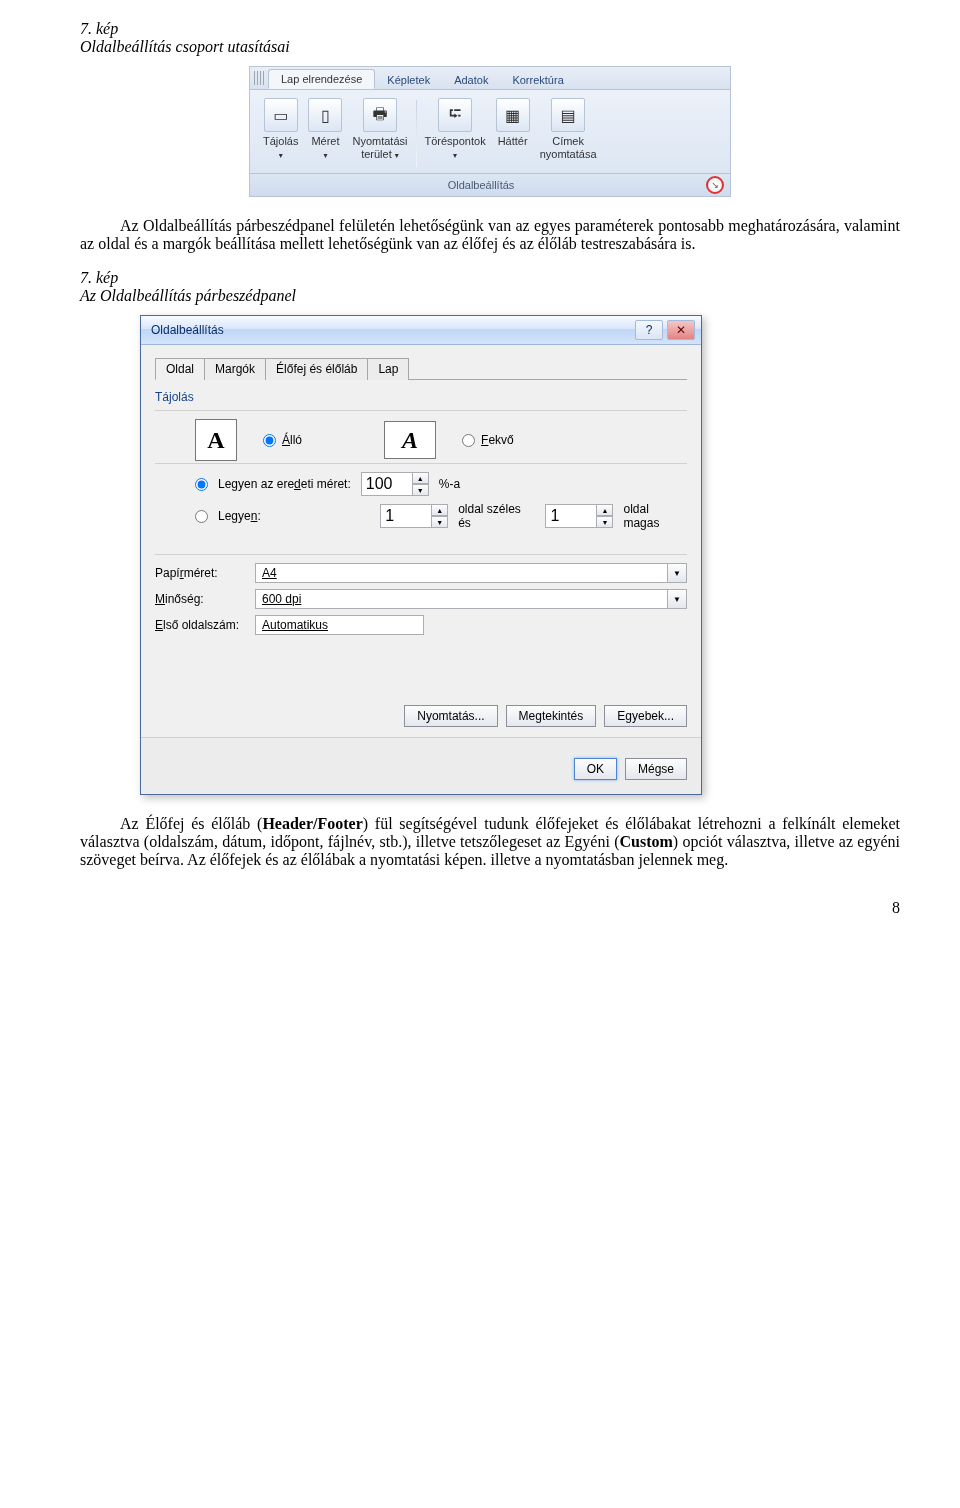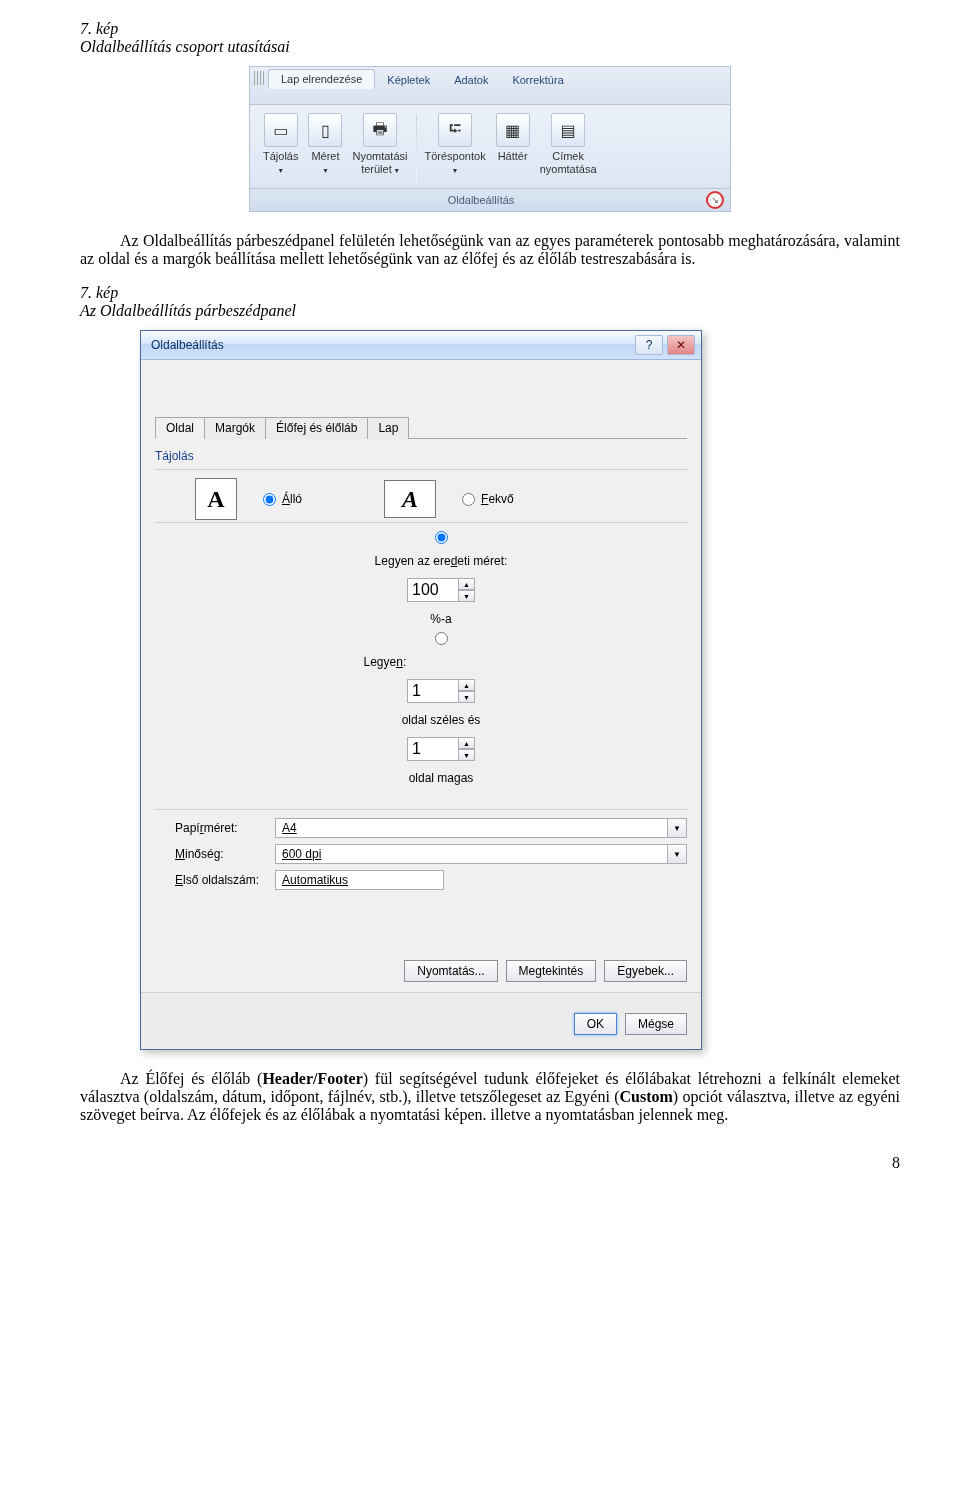--- a/index.html
+++ b/index.html
@@ -24,21 +24,21 @@
     background: #e6ecf4;
     border: 1px solid #b6c4d6;
     font-family: "Segoe UI", Tahoma, sans-serif;
     font-size: 11px;
     color: #333;
   }
   .ribbon-tabs {
     display: flex;
     background: linear-gradient(#e9eef7,#d8e2f0);
     border-bottom: 1px solid #b6c4d6;
-    padding: 0 0 15px 4px;
+    padding: 0 0 0 4px;
     align-items: flex-end;
     height: 22px;
   }
   .rib-handle { width:10px; height:14px; margin-right:4px;
     background: repeating-linear-gradient(90deg,#9aa 0 1px,transparent 1px 3px);
     align-self:center; }
   .ribbon-tab {
     padding: 3px 12px;
     color: #2b4a7b;
   }
@@ -107,61 +107,61 @@
     color:#0a2f66;
   }
   .dlg-ctrl { display:flex; gap:4px; }
   .dc-btn {
     width:26px;height:18px;border:1px solid #a6b9d8;border-radius:2px;
     background:linear-gradient(#f3f7fd,#dbe6f4);
     display:flex;align-items:center;justify-content:center;font-size:12px;
   }
   .dc-btn.close{background:linear-gradient(#f3c7c7,#e38484);color:#600;}
   .dlg-body { padding: 12px 14px 10px; background:#f0f0f0; }
-  .dlg-tabs { display:flex; gap:0; border-bottom:1px solid #a6a6a6; margin-bottom:10px;margin-top:44px; }
+  .dlg-tabs { display:flex; gap:0; border-bottom:1px solid #a6a6a6; margin-bottom:10px; }
   .dlg-tab {
     padding:3px 10px;
     border:1px solid #a6a6a6;
     border-bottom:none;
     background:#ececec;
     margin-right:-1px;
     position:relative; top:1px;
   }
   .dlg-tab.active { background:#f0f0f0; border-bottom:1px solid #f0f0f0; }
   .section-lbl { margin:8px 0 6px; color:#15428b; }
   .section-hr { border:none; border-top:1px solid #d0d0d0; margin:2px 0 8px; }
   .orient-row { display:flex; align-items:center; padding-left:40px; gap:26px; }
   .A-ico {
     width:40px;height:40px; border:1px solid #777;background:#fff;
     display:flex;align-items:center;justify-content:center;
     font-family:"Times New Roman",serif; font-size:24px; font-weight:bold;
   }
   .A-ico.land { width:50px;height:36px;font-style:italic; }
   .radio-wrap { display:flex; align-items:center; gap:6px; }
   input[type=radio]{margin:0;}
-  .zoom-row { display:flex; align-items:center; gap:10px; padding-left:40px; margin:6px 0;flex-direction:column;}
+  .zoom-row { display:flex; align-items:center; gap:10px; padding-left:40px; margin:6px 0;}
   .spin {
     display:inline-flex; align-items:stretch;
   }
   .spin input {
     width:42px; padding:2px 4px; border:1px solid #abadb3; font-size:16px;
   }
   .spin .ar { width:16px; display:flex;flex-direction:column;}
   .spin .ar span{
     flex:1; border:1px solid #abadb3; border-left:none; background:linear-gradient(#fdfdfd,#e4e7ee);
     display:flex;align-items:center;justify-content:center;font-size:7px; cursor:pointer;
   }
   .combo {
     display:flex; align-items:stretch;
   }
   .combo input { flex:1; border:1px solid #abadb3; padding:2px 6px; font-size:12px;text-decoration:underline; }
   .combo .cb-ar { width:18px;border:1px solid #abadb3;border-left:none;
     background:linear-gradient(#fdfdfd,#e4e7ee);display:flex;align-items:center;justify-content:center;font-size:8px;}
   .form-row { display:flex; align-items:center; gap:10px; margin:6px 0; }
-  .form-row label { width:90px;margin-left:20px; }
+  .form-row label { width:90px; }
   .dlg-btn {
     padding:3px 12px;
     background:linear-gradient(#fdfdfd,#e4e7ee);
     border:1px solid #8a8f99;
     border-radius:0;
     font-size:12px;
   }
   .dlg-btn.primary { border:1px solid #4f84d0; box-shadow:0 0 3px #7cb2ff; }
   .btn-row { display:flex; justify-content:flex-end; gap:8px; margin-top:10px; }
   .btn-row.upper { padding-top:60px; }

